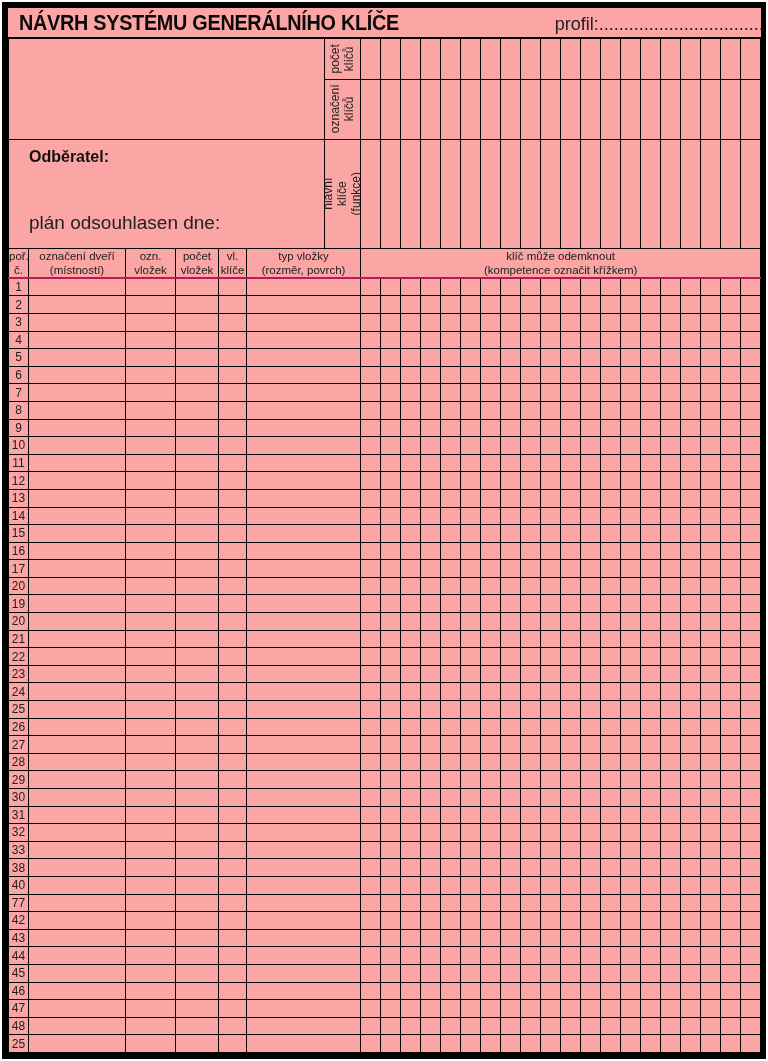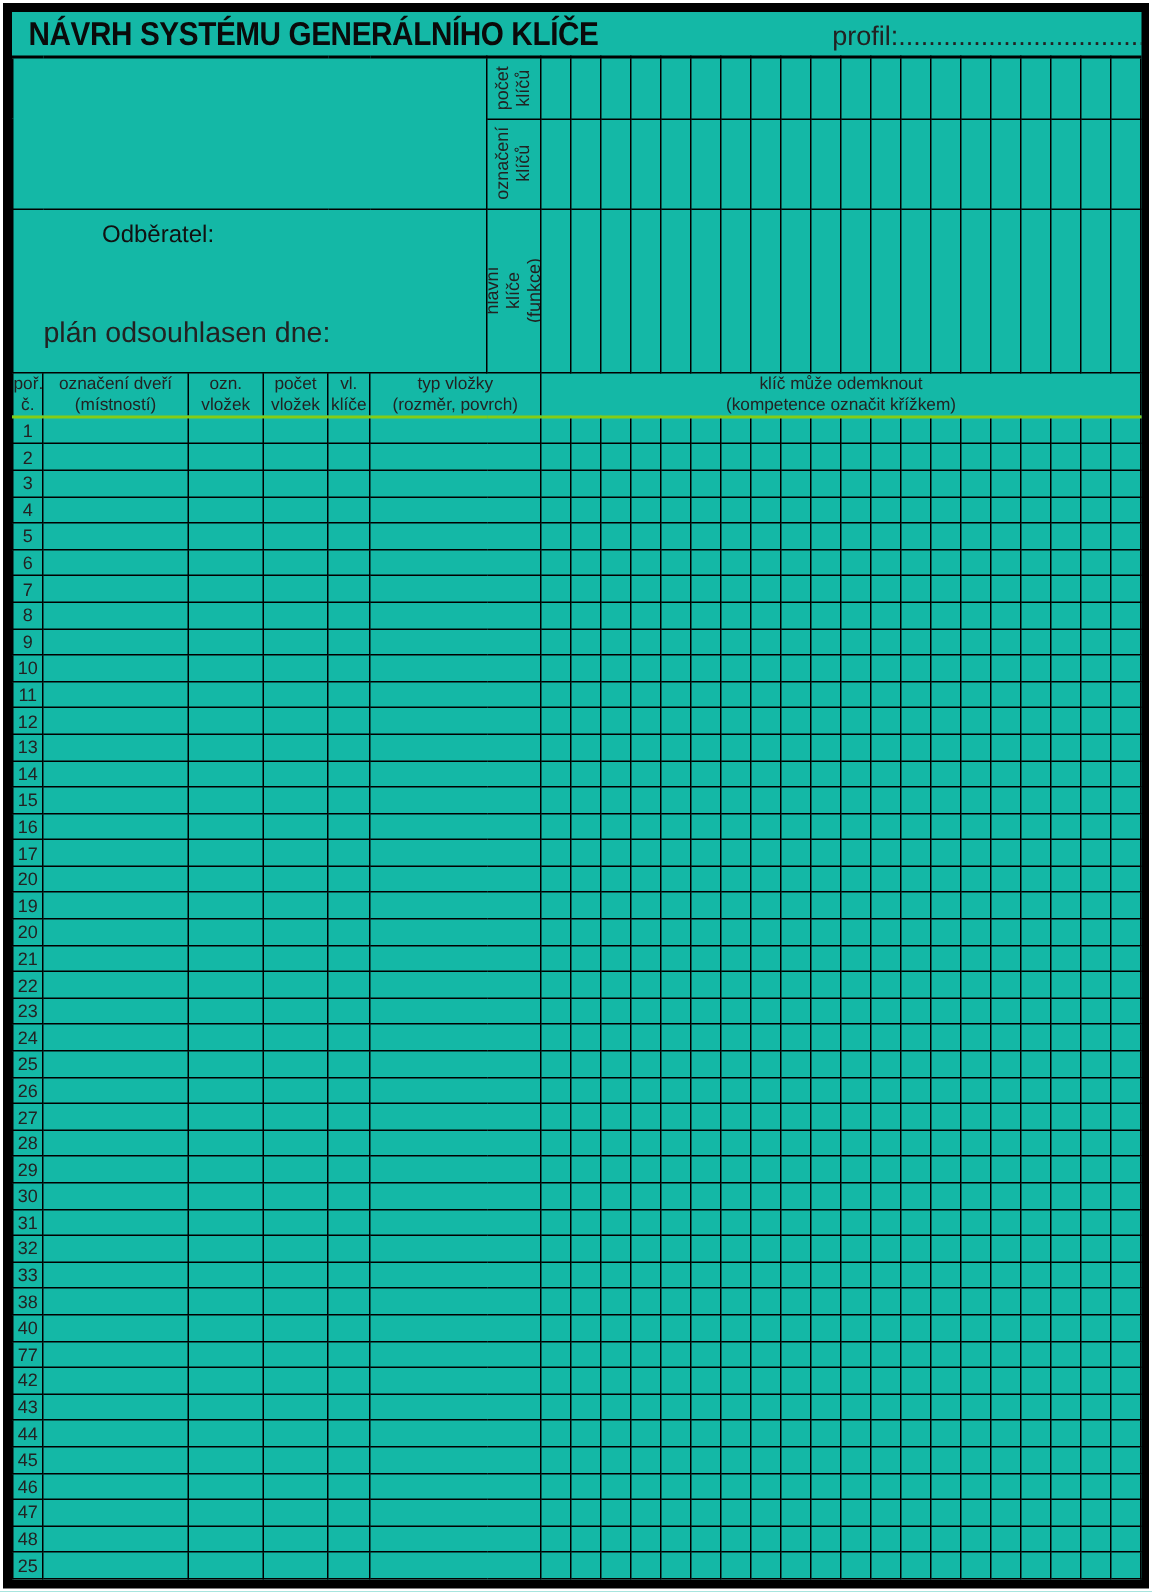--- a/index.html
+++ b/index.html
@@ -8,21 +8,21 @@
     width: 768px; height: 1061px;
     font-family: "Liberation Sans", "DejaVu Sans", sans-serif;
     color: #1b1b1b;
   }
   .page { width: 768px; height: 1061px; padding: 2px; background: #fff; }
   .frame { width: 764px; height: 1057px; border: 6px solid #000; background: #fff; }
 
   table.form {
     width: 752px; height: 1045px;
     border-collapse: collapse; table-layout: fixed;
-    background: #14b8a6;
+    background: #fca5a5;
   }
   td, th { border: 1px solid #000; padding: 0; overflow: hidden; }
 
   
   #row-title { height: 30px; }
   #row-title td { border: none; border-bottom: 2px solid #000; }
   .title-wrap {
     display: flex; align-items: flex-end; justify-content: space-between;
     height: 100%; padding: 1px 0 1px 10px;
   }
@@ -42,29 +42,29 @@
   #row-band1 { height: 41px; }
   #row-band2 { height: 60px; }
   #row-band3 { height: 109px; }
   .vcell { vertical-align: middle; }
   .vwrap { display: flex; align-items: center; justify-content: center; width: 100%; height: 100%; }
   .vtext {
     transform: rotate(-90deg); white-space: pre-line; text-align: center;
     font-size: 12px; line-height: 1.15; color: #222;
   }
   .odb-cell { position: relative; }
-  .odberatel { position: absolute; top: 8px; left: 20px; font-weight: normal; font-size: 16px; color: #111; margin-left: 39px; }
+  .odberatel { position: absolute; top: 8px; left: 20px; font-weight: bold; font-size: 16px; color: #111; }
   .plan { position: absolute; bottom: 14px; left: 20px; font-size: 19px; color: #222; }
 
   
   #row-header { height: 29px; }
   #row-header th {
     font-weight: normal; font-size: 11.5px; line-height: 1.25;
     white-space: pre-line; text-align: center; vertical-align: middle;
-    color: #222; border-bottom: 2px solid #84cc16;
+    color: #222; border-bottom: 2px solid #be185d;
   }
 
   
   .data-row { height: 17.6px; }
   .data-row td.num {
     text-align: center; vertical-align: middle;
     font-size: 12px; color: #222;
   }
 </style>
 </head>

